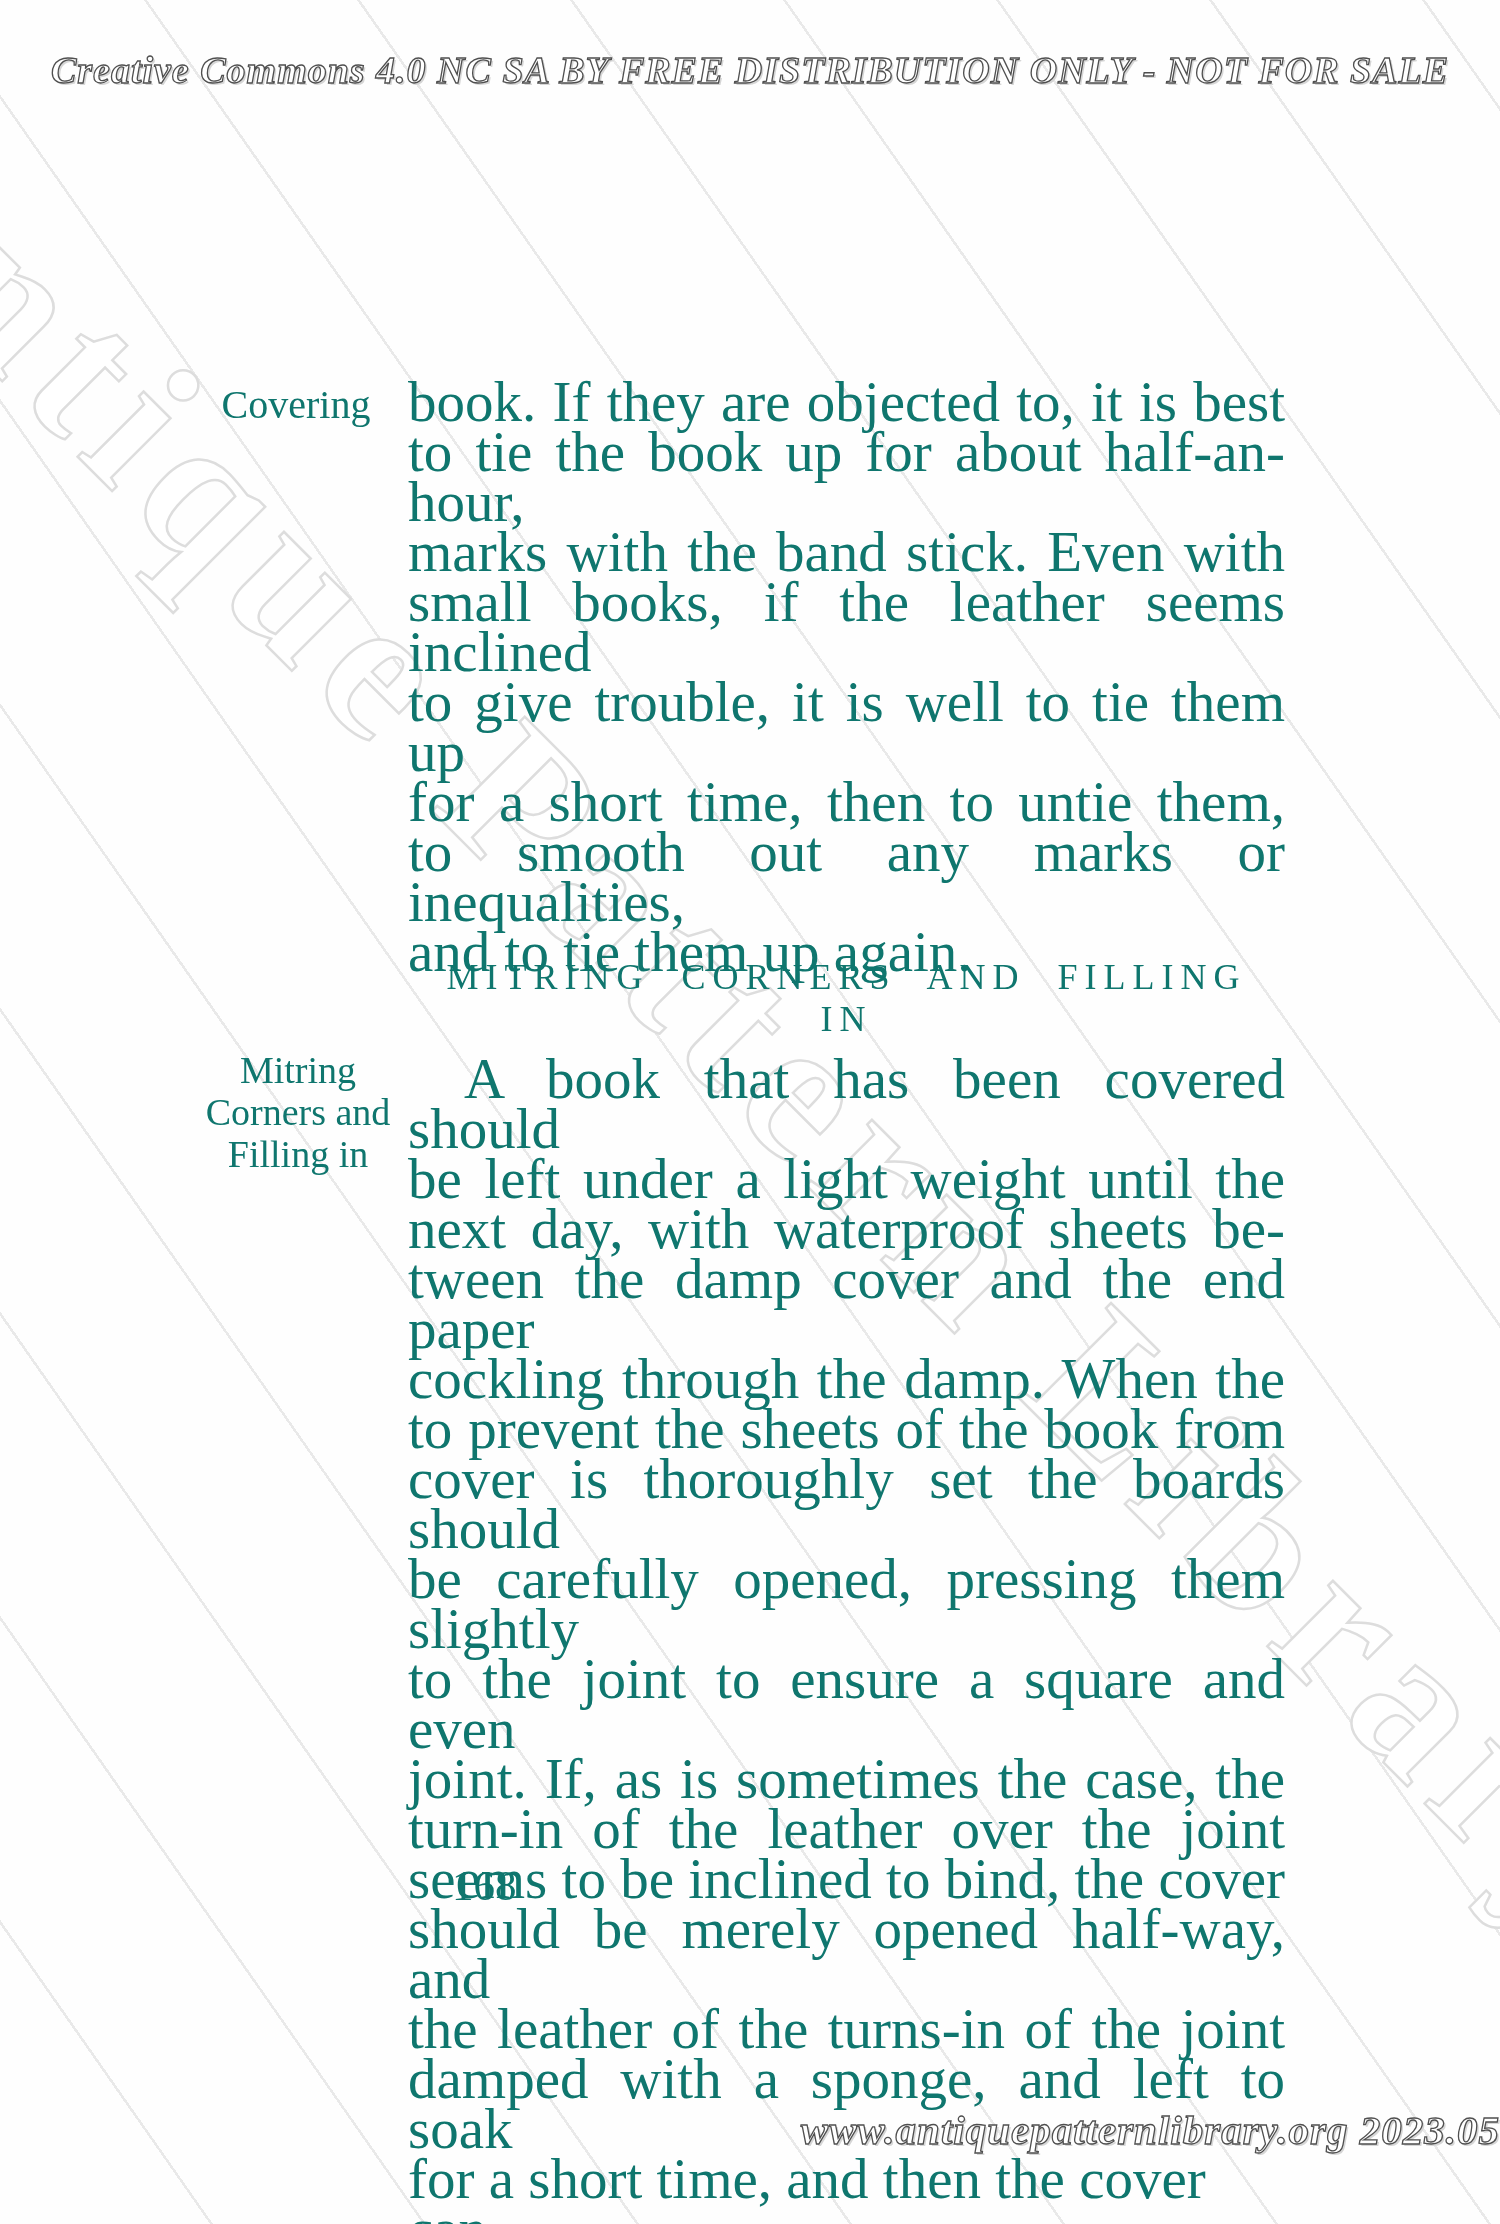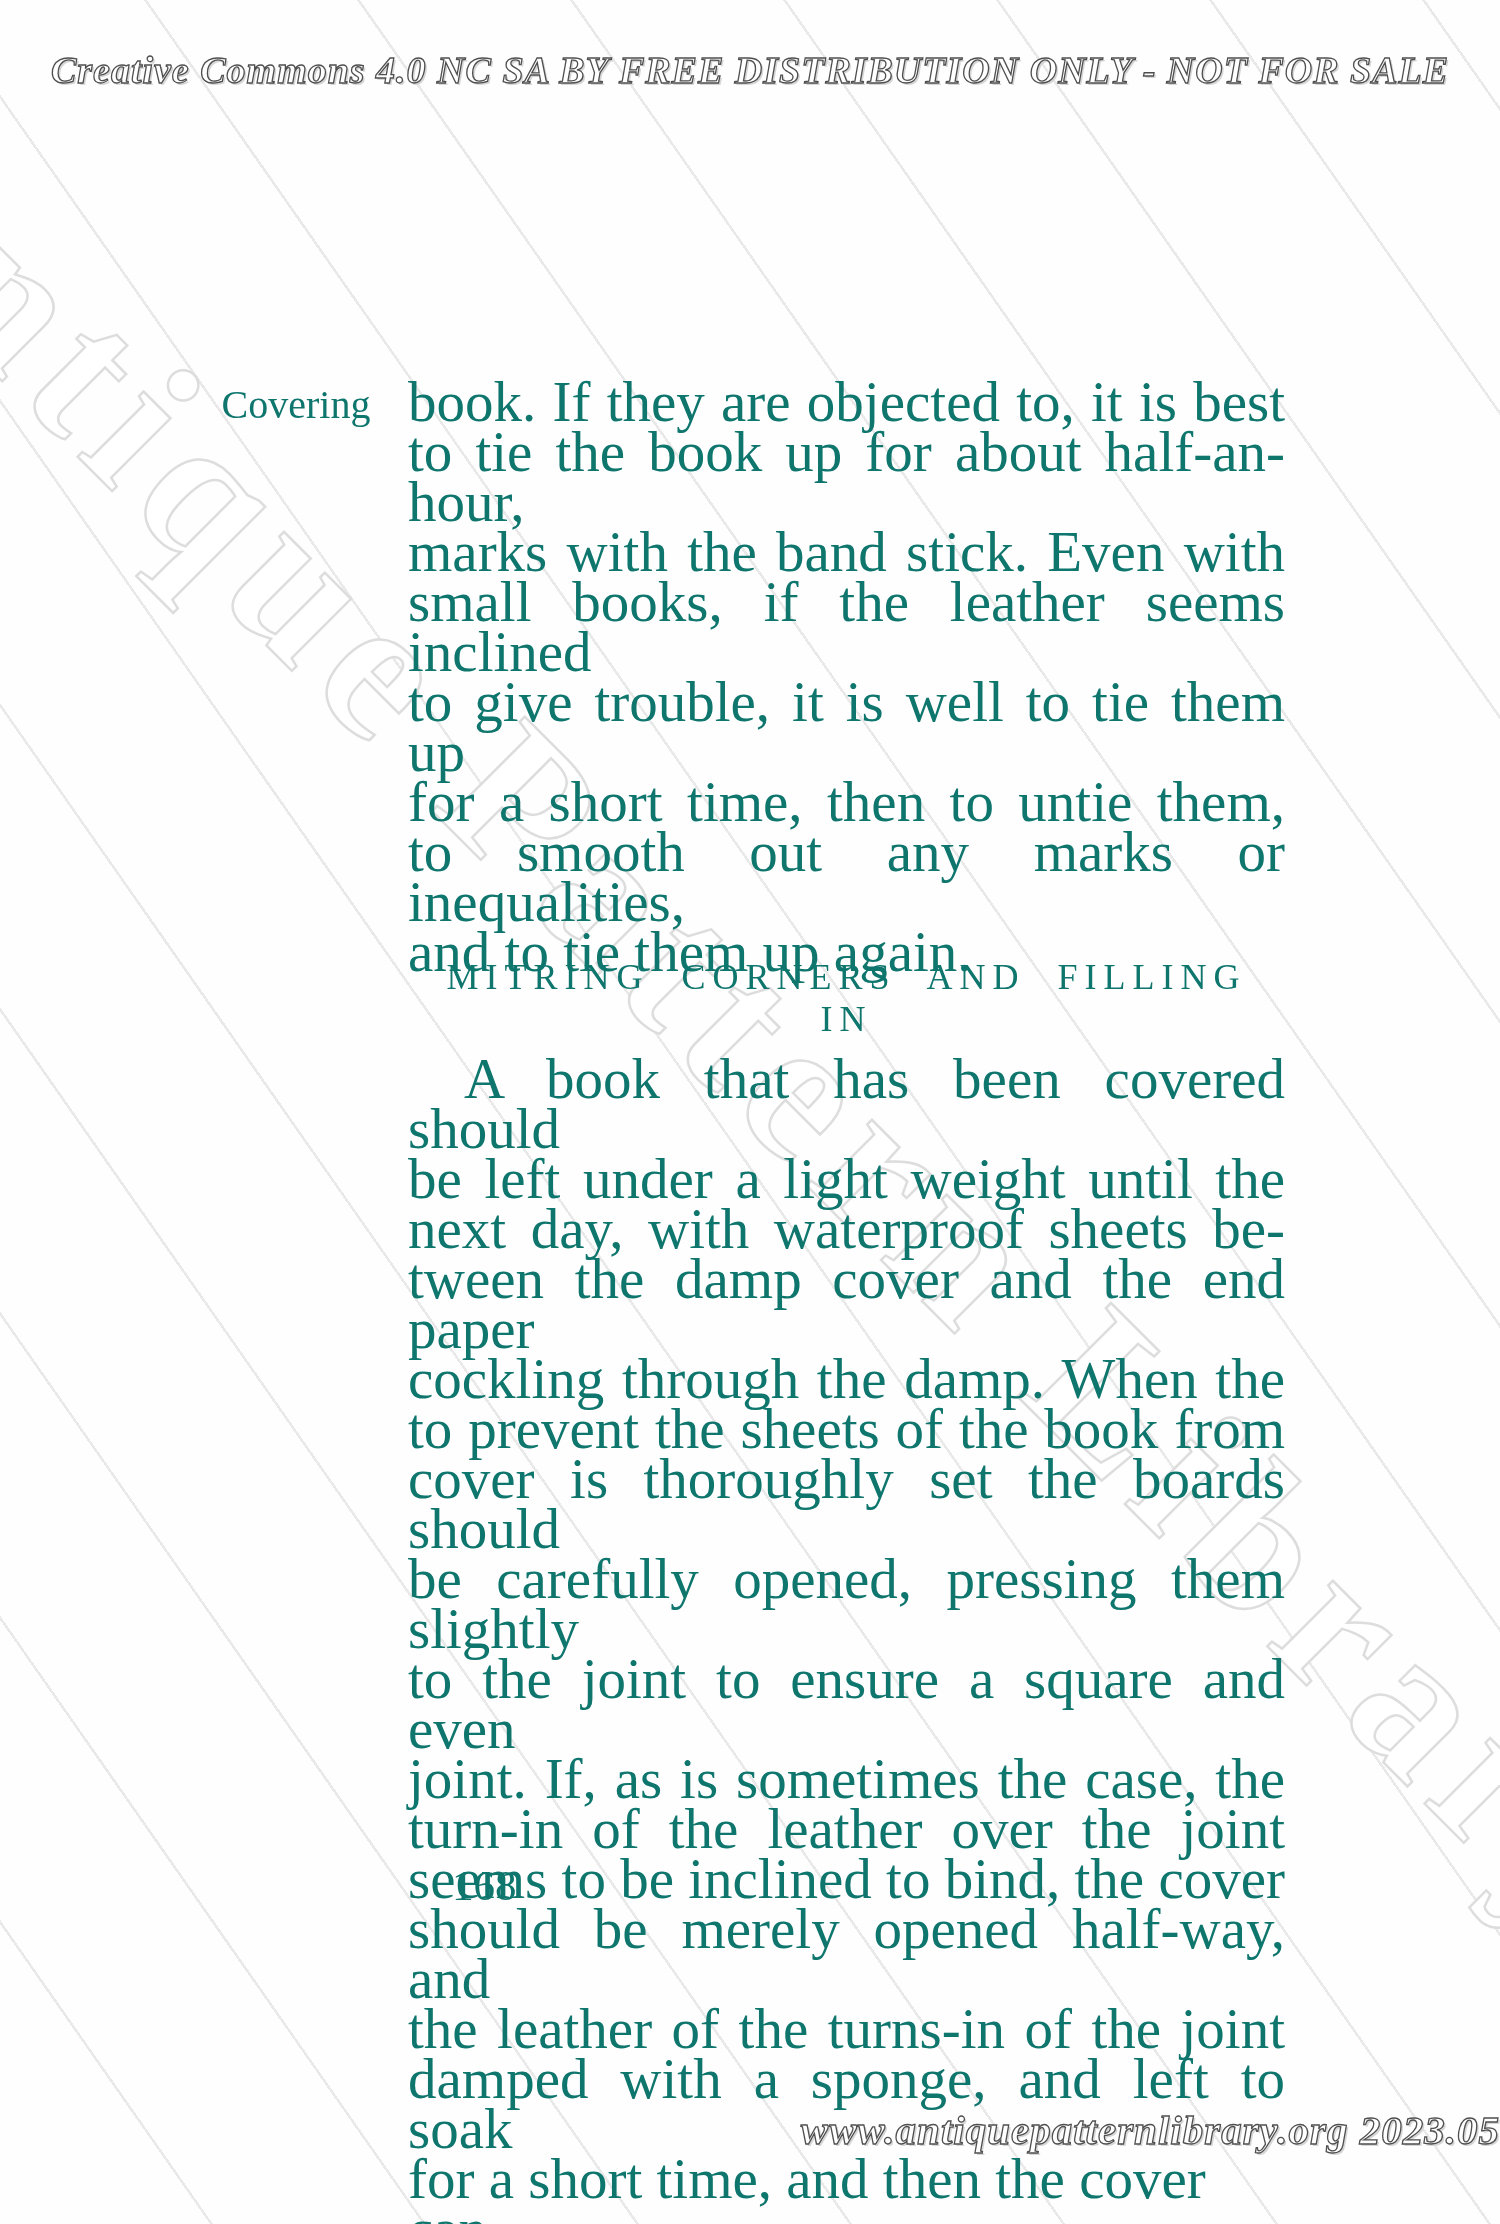--- a/index.html
+++ b/index.html
@@ -129,20 +129,25 @@
       <div class="line">marks with the band stick.  Even with</div>
       <div class="line">small books, if the leather seems inclined</div>
       <div class="line">to give trouble, it is well to tie them up</div>
       <div class="line">for a short time, then to untie them,</div>
       <div class="line">to smooth out any marks or inequalities,</div>
       <div class="line last">and to tie them up again.</div>
     </div>
 
   <div class="section-heading ink">MITRING CORNERS AND FILLING IN</div>
 
+  <div class="mnote mnote-mitring ink">
+      <div class="mnote-line">Mitring</div>
+      <div class="mnote-line">Corners and</div>
+      <div class="mnote-line">Filling in</div>
+    </div>
 
   <div class="para p2 ink">
       <div class="line indent">A book that has been covered should</div>
       <div class="line">be left under a light weight until the</div>
       <div class="line">next day, with waterproof sheets be-</div>
       <div class="line">tween the damp cover and the end paper</div>
       <div class="line">cockling through the damp.  When the</div>
       <div class="line">to prevent the sheets of the book from</div>
       <div class="line">cover is thoroughly set the boards should</div>
       <div class="line">be carefully opened, pressing them slightly</div>

